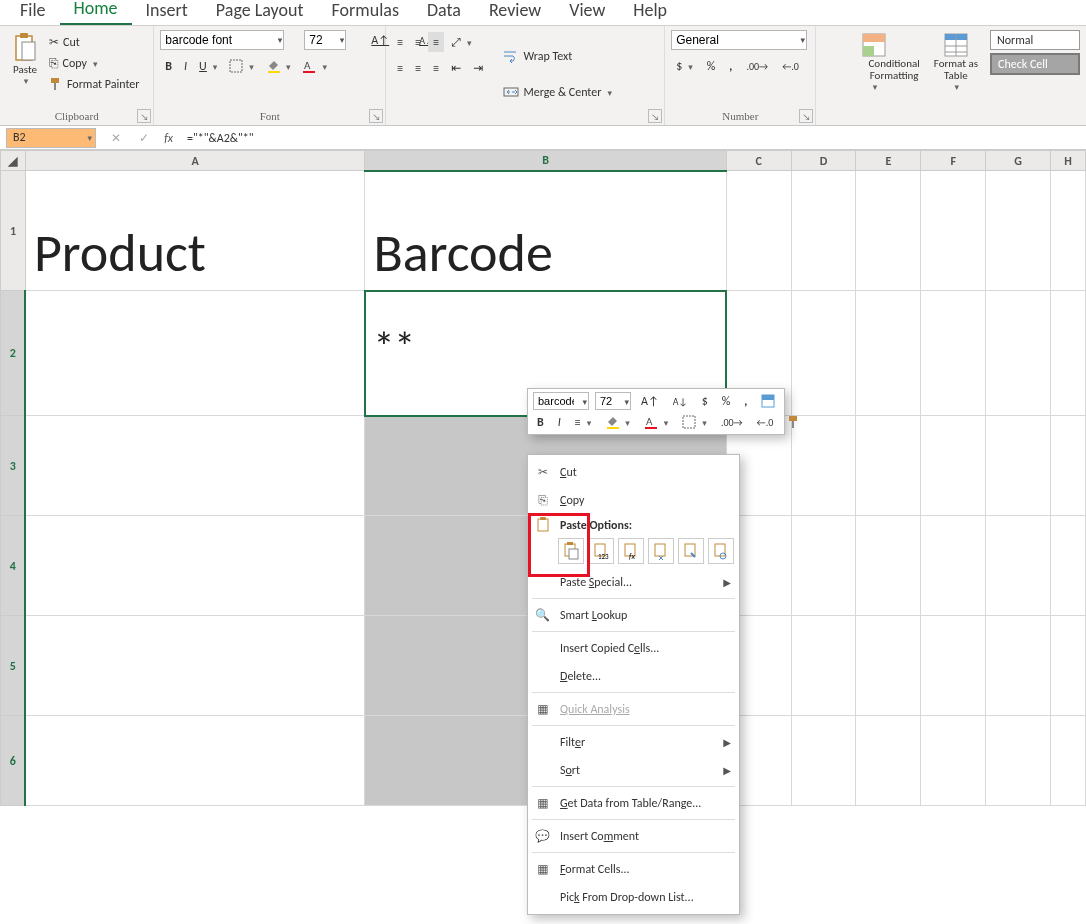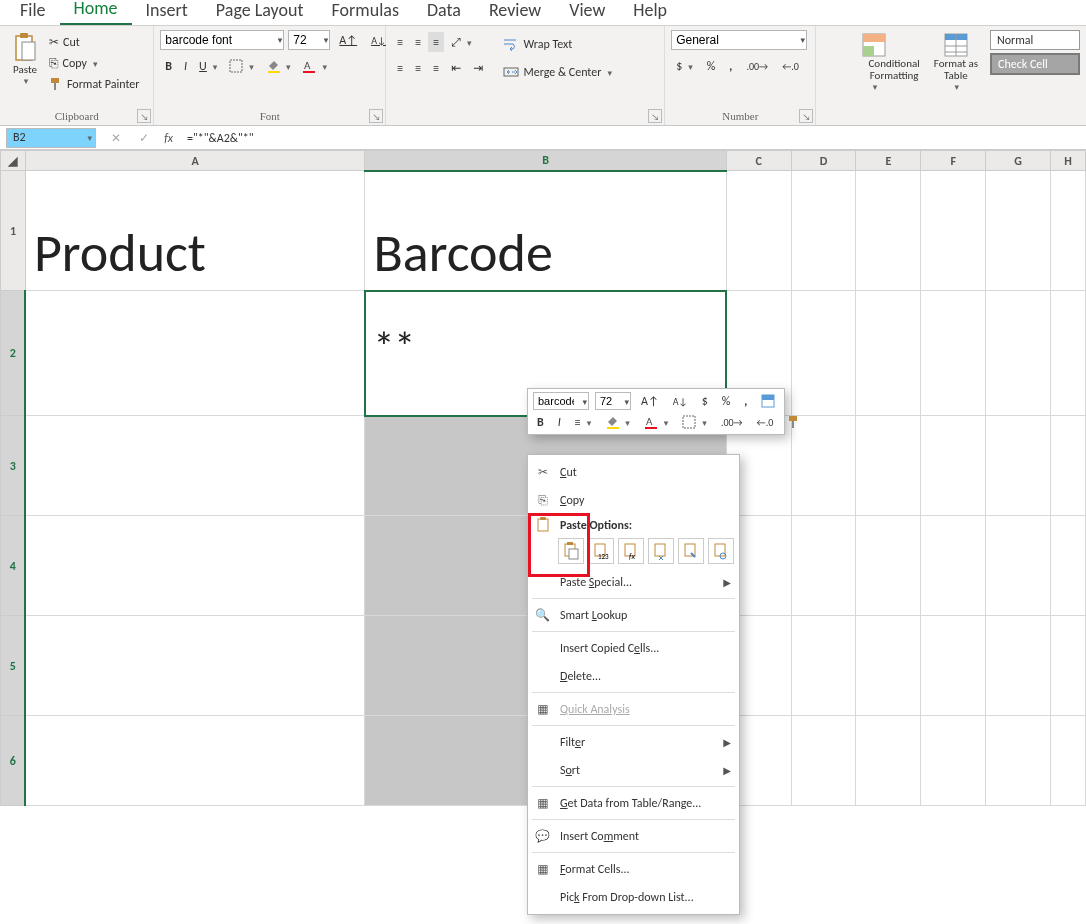--- a/index.html
+++ b/index.html
@@ -101,21 +101,21 @@
     font-size:12px; background:#fff;
   }
   .styleswatch.sel { background:#d6dce5; border:2px solid #7a7a7a;}
   
   .fbar {
     display:flex; align-items:center; height:24px; border-bottom:1px solid #ccc;
     background:#fff;
   }
   .namebox {
     width:90px; height:20px; border:1px solid #bbb; margin:2px 0 2px 6px;
-    padding:1px 16px 1px 6px; font-size:12px; position:relative; background:#7dd3fc;
+    padding:1px 16px 1px 6px; font-size:12px; position:relative; background:#fdba74;
   }
   .fbtns { display:flex; gap:8px; padding:0 10px; color:#888;}
   .fxlabel {font-style:italic; color:#555; padding-right:8px;}
   .formula {flex:1; padding:2px 6px; font-size:12px; color:#333;}
   
   .sheet-area {
     position: relative;
     height: calc(924px - 26px - 100px - 24px);
     overflow: hidden;
     background:#fff;
@@ -236,21 +236,21 @@
           <span>Format Painter</span>
         </div>
       </div>
     </div>
     <div class="group-label">Clipboard</div>
     <div class="dialog-launcher">↘</div>
   </div>
 
   <div class="group" style="width:232px;">
     <div class="group-body" style="flex-direction:column; gap:6px;">
-      <div style="display:flex; gap:4px; align-items:center;text-decoration:underline;">
+      <div style="display:flex; gap:20px; align-items:center;text-decoration:underline;">
         <span class="ddwrap">
           <input class="ddinput" style="width: 124px;" value="barcode font">
           <span class="dc">▾</span>
         </span>
         <span class="ddwrap">
           <input class="ddinput" style="width: 42px;" value="72">
           <span class="dc">▾</span>
         </span>
         <span class="btn" title="Increase Font">
             <span>A↑</span>
@@ -331,21 +331,21 @@
               <span>≡</span>
             </span>
           <span class="btn">
               <span>⇤</span>
             </span>
           <span class="btn">
               <span>⇥</span>
             </span>
         </div>
       </div>
-      <div class="vcol" style="gap:8px; margin-top:4px;">
+      <div class="vcol" style="gap:16px; margin-top:16px;">
         <div class="btn">
           <span>
               <svg width="16" height="14">
                 <path d="M1 3 h12 M1 7 h9 a3 3 0 0 1 0 5 h-3 m0 0 l2 -2 m-2 2 l2 2" stroke="#4a88c7" fill="none"></path>
               </svg>
             </span>
           <span>Wrap Text</span>
         </div>
         <div class="btn">
           <span>

